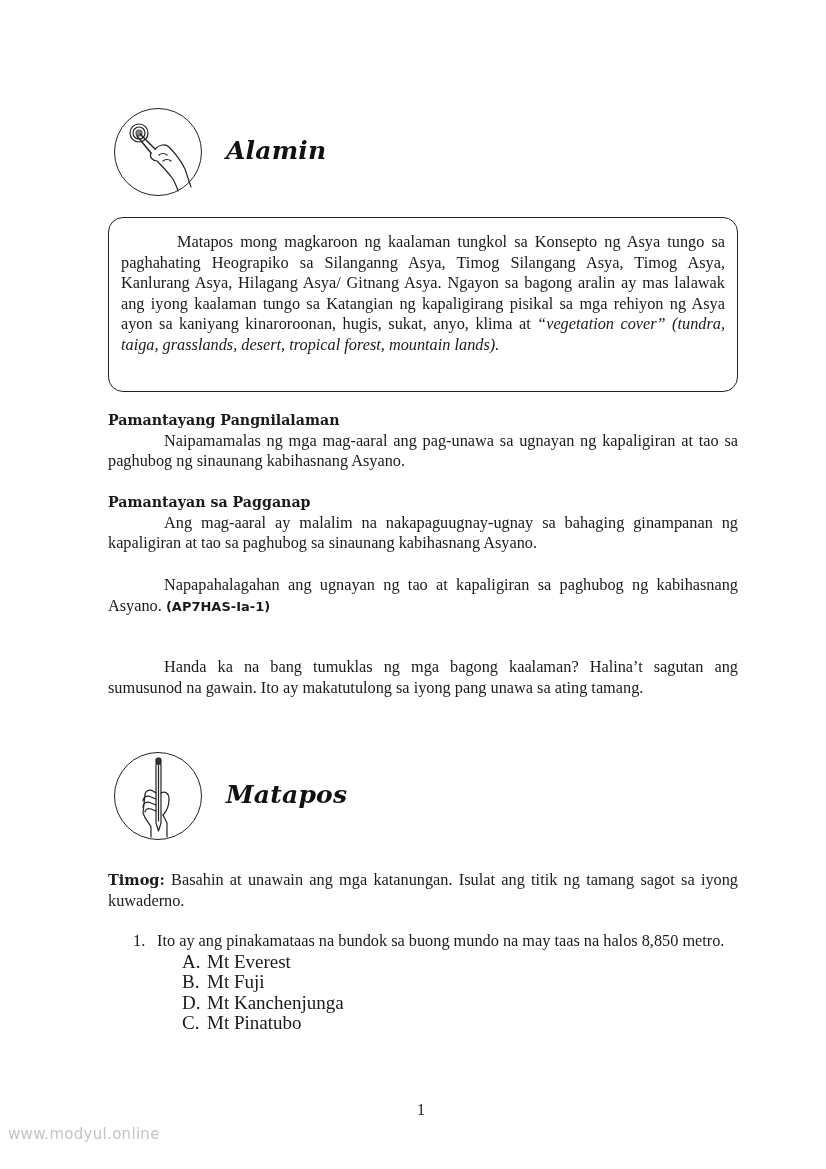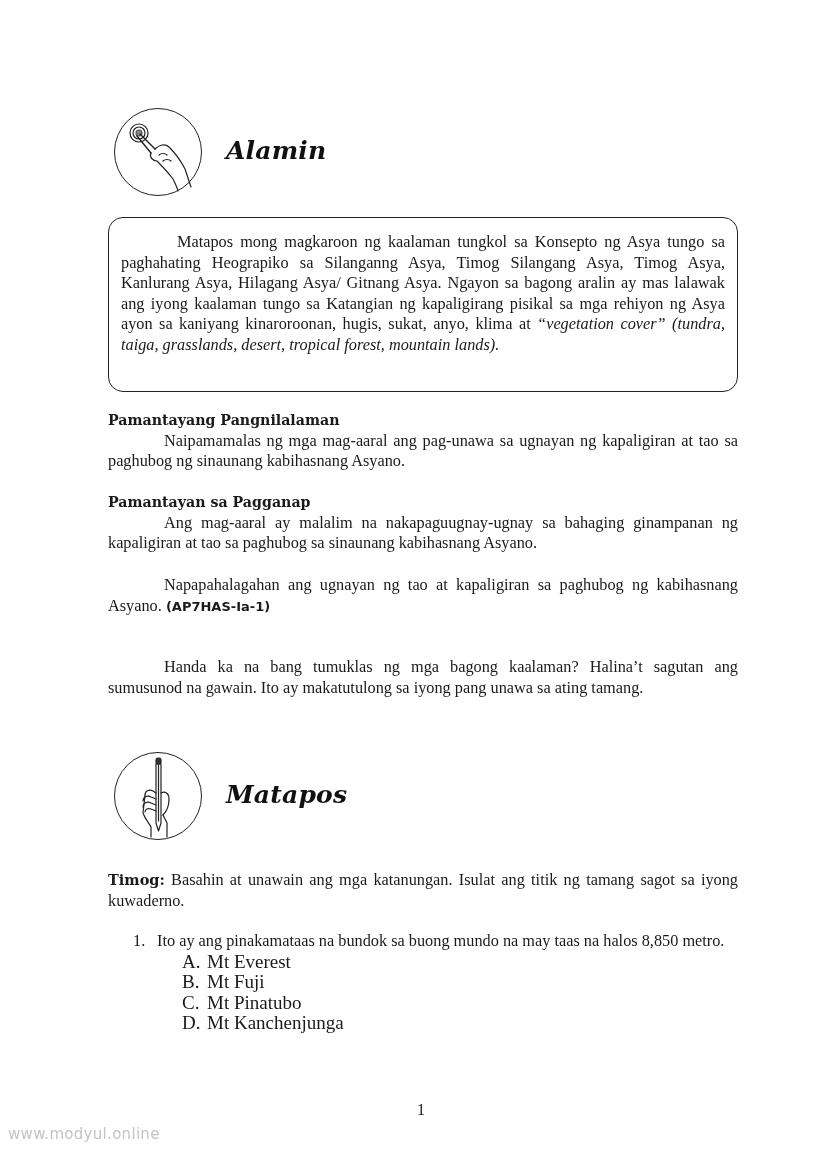--- a/index.html
+++ b/index.html
@@ -123,21 +123,21 @@
   <div class="block" style="top:870px;">
     <p class="p"><span class="label-bold">Timog:</span><span> Basahin at unawain ang mga katanungan. Isulat ang titik ng tamang sagot sa iyong kuwaderno.</span></p>
   </div>
 
   <div class="question" style="top:931px;">
     <span class="p q-num">1.</span>
     <p class="p q-text">Ito ay ang pinakamataas na bundok sa buong mundo na may taas na halos 8,850 metro.</p>
     <ul class="choices">
       <li><span class="choice-letter">A.</span><span>Mt Everest</span></li>
       <li><span class="choice-letter">B.</span><span>Mt Fuji</span></li>
+      <li><span class="choice-letter">D.</span><span>Mt Kanchenjunga</span></li>
       <li><span class="choice-letter">C.</span><span>Mt Pinatubo</span></li>
-      <li><span class="choice-letter">D.</span><span>Mt Kanchenjunga</span></li>
     </ul>
   </div>
 
   <div class="page-number">1</div>
   <div class="watermark">www.modyul.online</div>
 
 </div>
 
 </body></html>

